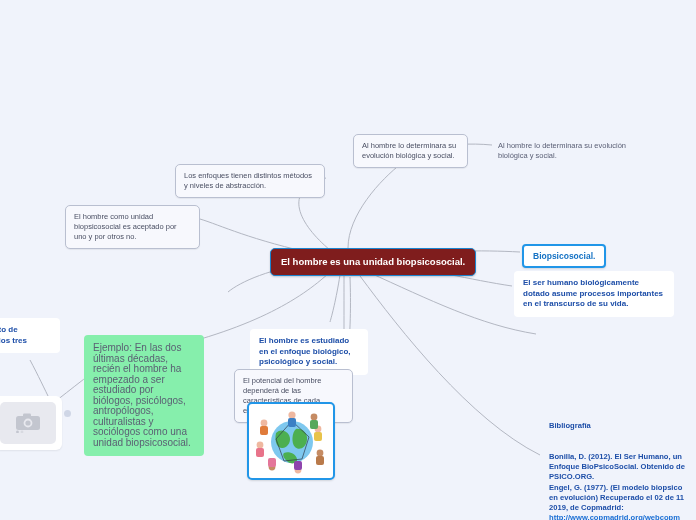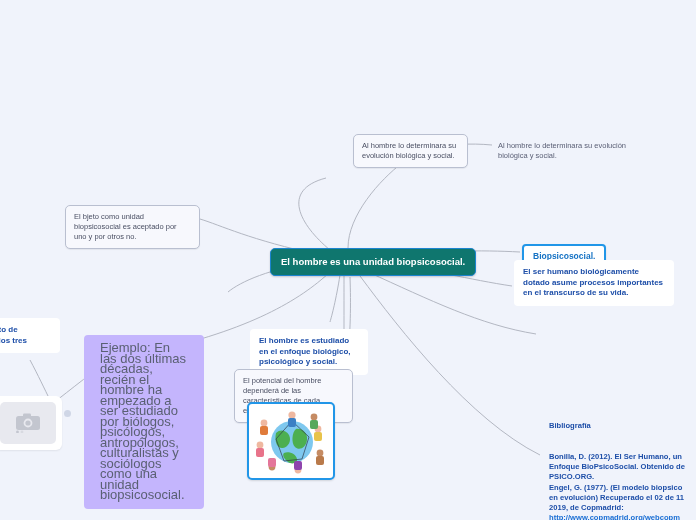--- a/index.html
+++ b/index.html
@@ -27,21 +27,21 @@
     width: 696px;
     height: 520px;
     pointer-events: none;
   }
   .node {
     position: absolute;
     box-sizing: border-box;
   }
   
   .root-node {
-    background: #0f766e;
+    background: #7f1d1d;
     border: 1px solid #1b84cf;
     border-radius: 5px;
     color: #ffffff;
     font-weight: bold;
     font-size: 9.5px;
     line-height: 12px;
     padding: 7px 10px;
     text-align: center;
     box-shadow: 0 1px 2px rgba(0,0,0,0.18);
     white-space: nowrap;
@@ -70,26 +70,26 @@
     background: #ffffff;
     border-radius: 4px;
     color: #1d4ea8;
     font-weight: bold;
     font-size: 8px;
     line-height: 10.5px;
     padding: 7px 9px;
   }
   
   .soft-card {
-    background: #c4b5fd;
+    background: #86efac;
     border-radius: 4px;
     color: #5a6073;
-    font-size: 13px;
+    font-size: 10px;
     line-height: 10.5px;
-    padding: 8px 16px;
+    padding: 8px 9px;
   }
   
   .accent-box {
     background: #ffffff;
     border: 2px solid #2196e8;
     border-radius: 4px;
     color: #1572c4;
     font-weight: bold;
     font-size: 8.5px;
     padding: 5px 9px;
@@ -171,22 +171,23 @@
       <path d="M30,360 C38,375 45,390 50,400"></path>
     </g>
   </svg>
 
   <div class="node root-node" style="left:270px; top:248px;">El hombre es una unidad biopsicosocial.</div>
 
   <div class="node framed-note" style="left:353px; top:134px; width:115px;">Al hombre lo determinara su evolución biológica y social.</div>
 
   <div class="node plain-note" style="left:492px; top:137px; width:150px;">Al hombre lo determinara su evolución biológica y social.</div>
 
-
-  <div class="node framed-note" style="left:65px; top:205px; width:135px;">El bjeto como unidad biopsicosocial es aceptado por uno y por otros no.</div>
+  <div class="node framed-note" style="left:175px; top:164px; width:150px;">Los enfoques tienen distintos métodos y niveles de abstracción.</div>
+
+  <div class="node framed-note" style="left:65px; top:205px; width:135px;">El hombre como unidad biopsicosocial es aceptado por uno y por otros no.</div>
 
 
   <div class="node soft-card" style="left:84px; top:335px; width:120px;">Ejemplo: En las dos últimas décadas, recién el hombre ha empezado a ser estudiado por biólogos, psicólogos, antropólogos, culturalistas y sociólogos como una unidad biopsicosocial.</div>
 
   <div class="node blue-card" style="left:250px; top:329px; width:118px; white-space:pre-line;">El hombre es estudiado en el enfoque biológico,
 psicológico y social.</div>
 
   <div class="node framed-note" style="left:234px; top:369px; width:119px;">El potencial del hombre dependerá de las características de cada enfoque.</div>
 
   <div class="node blue-card" style="left:-22px; top:318px; width:82px; white-space:pre-line;">bjeto de
@@ -231,21 +232,21 @@
         <circle cx="10" cy="14" r="3.4" fill="#efb8a0"></circle>
         <rect x="6" y="17" width="8" height="9" rx="2" fill="#e07b3a"></rect>
         <circle cx="60" cy="8" r="3.4" fill="#c58b63"></circle>
         <rect x="56" y="11" width="8" height="9" rx="2" fill="#58a85c"></rect>
       </g>
     </svg>
   </div>
 
   <div class="node accent-box" style="left:522px; top:244px;">Biopsicosocial.</div>
 
-  <div class="node blue-card" style="left:514px; top:260px; width:160px;">El ser humano biológicamente dotado asume procesos importantes en el transcurso de su vida.</div>
+  <div class="node blue-card" style="left:514px; top:271px; width:160px;">El ser humano biológicamente dotado asume procesos importantes en el transcurso de su vida.</div>
 
 
   <div class="node biblio" style="left:549px; top:401px; width:152px;">
     <div>Bibliografía</div>
     <div id="biblio-lines"><div>Bonilla, D. (2012). El Ser Humano, un</div><div>Enfoque BioPsicoSocial. Obtenido de</div><div>PSICO.ORG.</div><div>Engel, G. (1977). (El modelo biopsico</div><div>en evolución) Recuperado el 02 de 11</div><div>2019, de Copmadrid:</div><div class="link">http://www.copmadrid.org/webcopm</div></div>
   </div>
 
 </div>
 
 </body></html>

